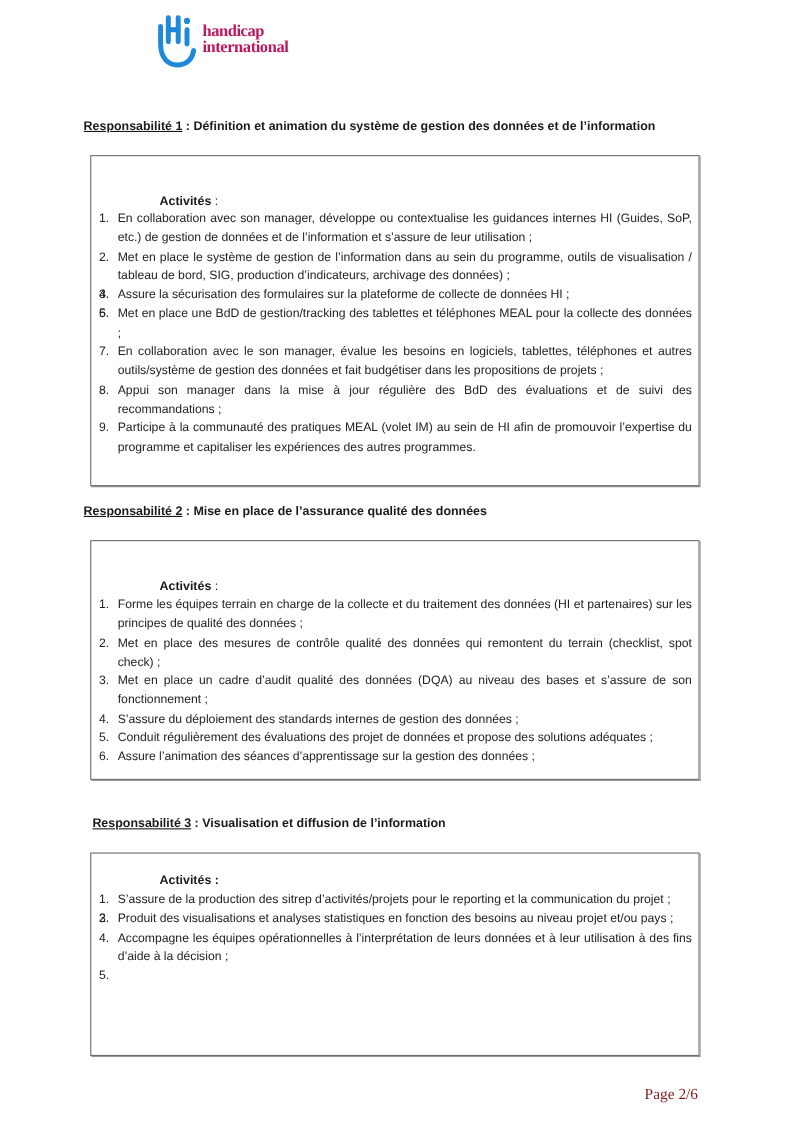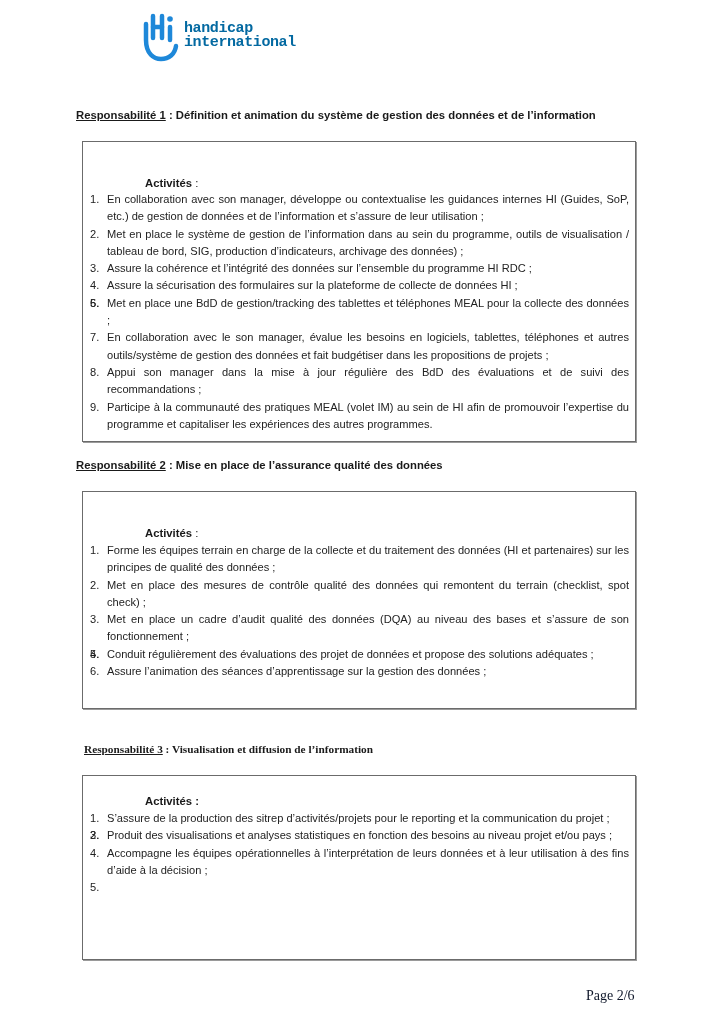--- a/index.html
+++ b/index.html
@@ -7,22 +7,22 @@
       width: 723px; height: 1024px; position: relative; overflow: hidden;
       font-family: "Liberation Sans", "DejaVu Sans", sans-serif;
       color: #222222;
     }
     .logo {
       position: absolute; left: 140px; top: 8px; height: 56px;
       display: flex; align-items: center;
     }
     .logo svg { display: block; }
     .logo-text {
-      margin-left: 4px; color: #0369a1; font-weight: bold;
-      font-family: Liberation Mono, monospace; font-size: 15px; line-height: 14px;
+      margin-left: 4px; color: #be185d; font-weight: bold;
+      font-family: Liberation Serif, serif; font-size: 15px; line-height: 14px;
       letter-spacing: -0.4px;
     }
     .heading {
       position: absolute; font-size: 11.3px; font-weight: bold; color: #1a1a1a;
       white-space: nowrap;
     }
     .heading .ul { text-decoration: underline; text-align: center; }
     .box {
       position: absolute; left: 82px; width: 554px;
       border: 1.5px solid #6b6b6b; box-sizing: border-box;
@@ -37,21 +37,21 @@
       list-style: none; font-size: 11.1px; line-height: 17.3px; color: #222;
     }
     ol.items li {
       position: relative; padding-left: 24px; padding-right: 6px; text-align: justify;
     }
     ol.items li .num {
       position: absolute; left: 7px; top: 0;
     }
     .page-num {
       position: absolute; left: 586px; top: 988px;
-      font-family: "Liberation Serif", "DejaVu Serif", serif; font-size: 14px; color: #0f172a;
+      font-family: "Liberation Serif", "DejaVu Serif", serif; font-size: 14px; color: #7f1d1d;
     }
   </style>
 </head>
 <body>
 
 <div class="logo">
   <svg width="40" height="52" viewBox="0 0 40 52">
     <g fill="none" stroke="#1e88d9" stroke-width="4.5" stroke-linecap="round">
       <path d="M6 14 L6 30 C6 44 14 49 21 49 C29 49 35 44 36 36"></path>
       <path d="M13 6 L13 28"></path>
@@ -70,48 +70,48 @@
 <div class="heading" style="left:76px; top:109px;">
   <span class="ul">Responsabilité 1</span><span> : Définition et animation du système de gestion des données et de l’information</span>
 </div>
 <div class="box" style="top:141px; height:301px;">
   <div class="activities-label" style="top:35px;">
     <span>Activités</span><span class="colon"> :</span>
   </div>
   <ol class="items" style="top:49px;">
     <li><span class="num">1.</span><span>En collaboration avec son manager, développe ou contextualise les guidances internes HI (Guides, SoP, etc.) de gestion de données et de l’information et s’assure de leur utilisation ;</span></li>
     <li><span class="num">2.</span><span>Met en place le système de gestion de l’information dans au sein du programme, outils de visualisation / tableau de bord, SIG, production d’indicateurs, archivage des données) ;</span></li>
-    <li><span class="num">3.</span><span>Assure la cohérence et l’intégrité des données sur l’ensemble du programme HI RDC ;</span></li>
+    <li><span class="num">3.</span></li>
     <li><span class="num">4.</span><span>Assure la sécurisation des formulaires sur la plateforme de collecte de données HI ;</span></li>
     <li><span class="num">5.</span></li>
     <li><span class="num">6.</span><span>Met en place une BdD de gestion/tracking des tablettes et téléphones MEAL pour la collecte des données ;</span></li>
     <li><span class="num">7.</span><span>En collaboration avec le son manager, évalue les besoins en logiciels, tablettes, téléphones et autres outils/système de gestion des données et fait budgétiser dans les propositions de projets ;</span></li>
     <li><span class="num">8.</span><span>Appui son manager dans la mise à jour régulière des BdD des évaluations et de suivi des recommandations ;</span></li>
     <li><span class="num">9.</span><span>Participe à la communauté des pratiques MEAL (volet IM) au sein de HI afin de promouvoir l’expertise du programme et capitaliser les expériences des autres programmes.</span></li>
   </ol>
 </div>
 
 <div class="heading" style="left:76px; top:459px;">
   <span class="ul">Responsabilité 2</span><span> : Mise en place de l’assurance qualité des données</span>
 </div>
 <div class="box" style="top:491px; height:218px;">
   <div class="activities-label" style="top:35px;">
     <span>Activités</span><span class="colon"> :</span>
   </div>
   <ol class="items" style="top:50px;">
     <li><span class="num">1.</span><span>Forme les équipes terrain en charge de la collecte et du traitement des données (HI et partenaires) sur les principes de qualité des données ;</span></li>
     <li><span class="num">2.</span><span>Met en place des mesures de contrôle qualité des données qui remontent du terrain (checklist, spot check) ;</span></li>
     <li><span class="num">3.</span><span>Met en place un cadre d’audit qualité des données (DQA) au niveau des bases et s’assure de son fonctionnement ;</span></li>
-    <li><span class="num">4.</span></li>
+    <li><span class="num">4.</span><span>S’assure du déploiement des standards internes de gestion des données ;</span></li>
     <li><span class="num">5.</span><span>Conduit régulièrement des évaluations des projet de données et propose des solutions adéquates ;</span></li>
     <li><span class="num">6.</span><span>Assure l’animation des séances d’apprentissage sur la gestion des données ;</span></li>
   </ol>
 </div>
 
-<div class="heading" style="left:84px; top:743px;font-family:Liberation Serif, serif;">
+<div class="heading" style="left:84px; top:743px;">
   <span class="ul">Responsabilité 3</span><span> : Visualisation et diffusion de l’information</span>
 </div>
 <div class="box" style="top:775px; height:185px;">
   <div class="activities-label" style="top:19px;">
     <span>Activités :</span><span class="colon"></span>
   </div>
   <ol class="items" style="top:34px;">
     <li><span class="num">1.</span><span>S’assure de la production des sitrep d’activités/projets pour le reporting et la communication du projet ;</span></li>
     <li><span class="num">2.</span></li>
     <li><span class="num">3.</span><span>Produit des visualisations et analyses statistiques en fonction des besoins au niveau projet et/ou pays ;</span></li>

